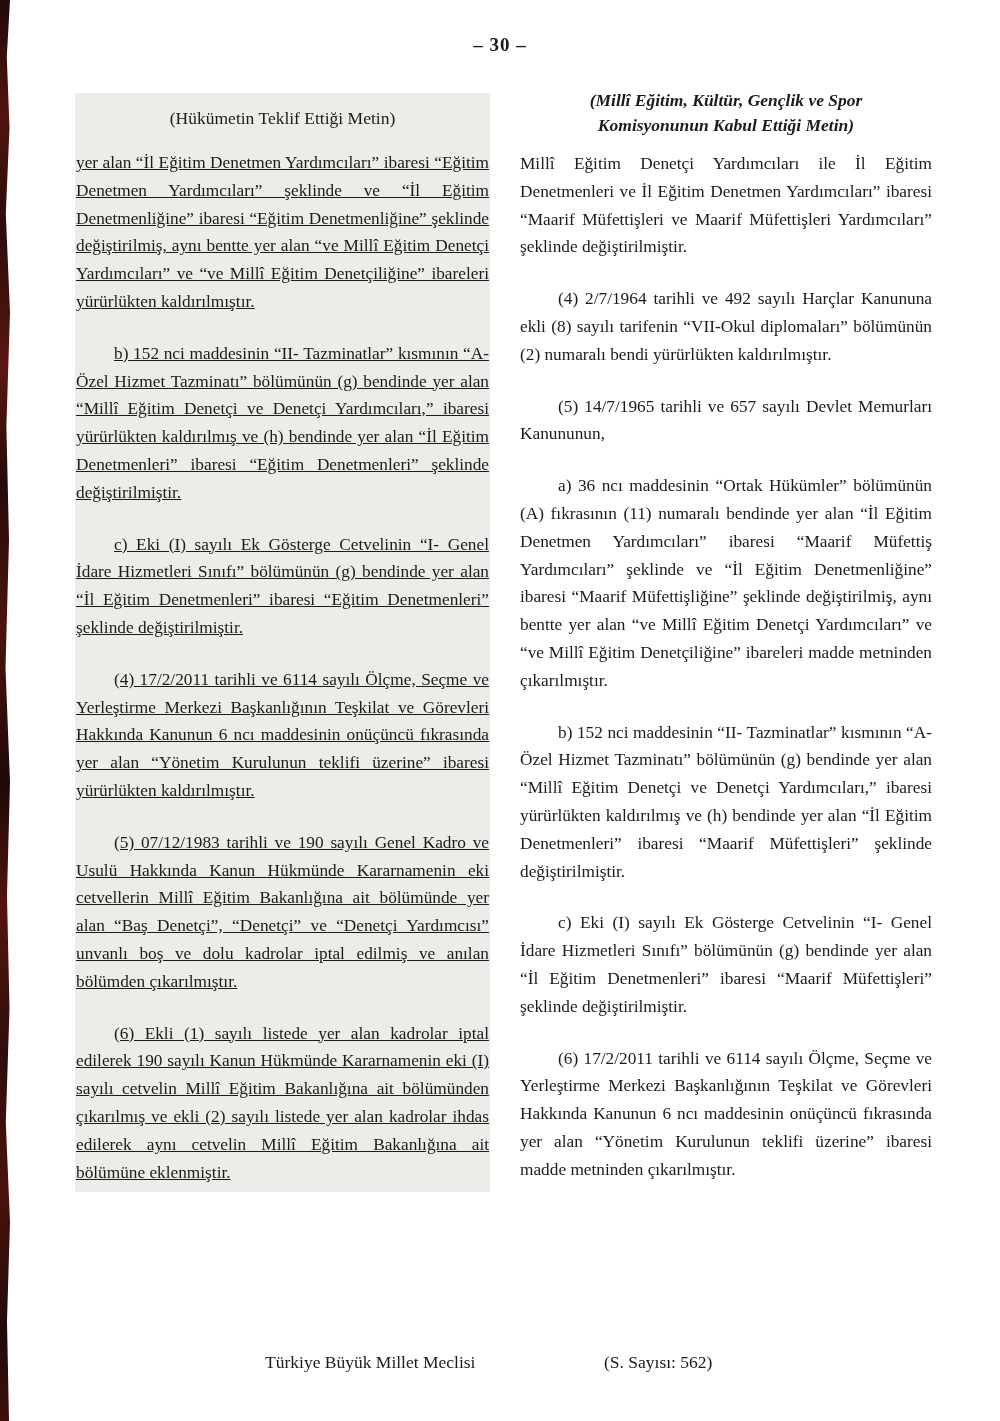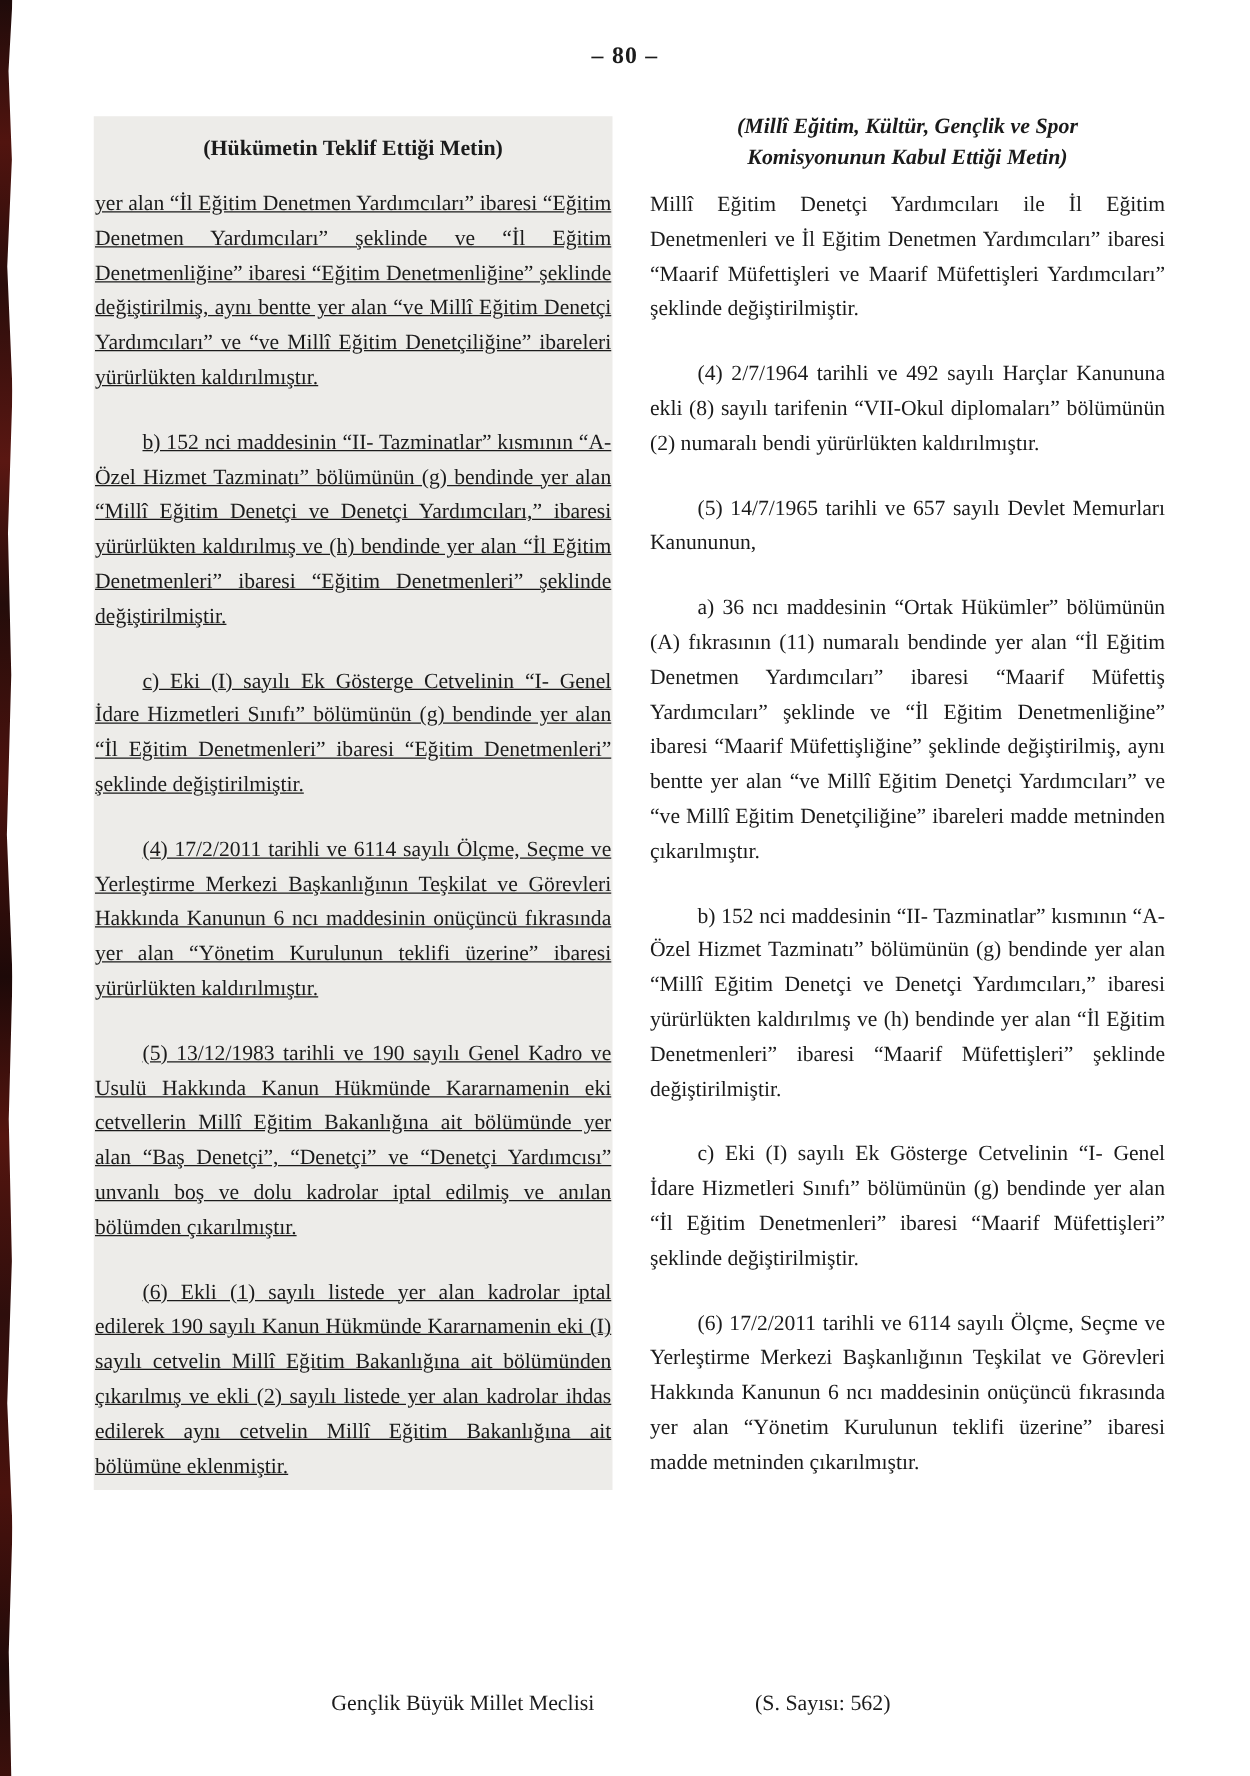--- a/index.html
+++ b/index.html
@@ -45,21 +45,21 @@
     left: 75px; top: 93px;
     width: 415px;
     background: #edece9;
     padding-bottom: 6px;
   }
   .col-left .col-header {
     height: 50px;
     display: flex;
     align-items: center;
     justify-content: center;
-    font-weight: bold;
+    font-weight: normal;
     font-size: 17.5px;
     text-align: center;
   }
   .col-left .col-body {
     padding: 6px 1px 0 1px;
     text-decoration: underline;
   }
 
   .col-right {
     position: absolute;
@@ -100,30 +100,30 @@
   .footer .doc-number {
     position: absolute;
     left: 604px;
   }
 </style>
 </head>
 <body>
 
 <div class="scan-edge"></div>
 
-<div class="page-number">– 80 –</div>
+<div class="page-number">– 30 –</div>
 
 <div class="col-left">
   <div class="col-header">(Hükümetin Teklif Ettiği Metin)</div>
   <div class="col-body body-text">
     <p>yer alan “İl Eğitim Denetmen Yardımcıları” ibaresi “Eğitim Denetmen Yardımcıları” şeklinde ve “İl Eğitim Denetmenliğine” ibaresi “Eğitim Denetmenliğine” şeklinde değiştirilmiş, aynı bentte yer alan “ve Millî Eğitim Denetçi Yardımcıları” ve “ve Millî Eğitim Denetçiliğine” ibareleri yürürlükten kaldırılmıştır.</p>
     <p class="indent">b) 152 nci maddesinin “II- Tazminatlar” kısmının “A- Özel Hizmet Tazminatı” bölümünün (g) bendinde yer alan “Millî Eğitim Denetçi ve Denetçi Yardımcıları,” ibaresi yürürlükten kaldırılmış ve (h) bendinde yer alan “İl Eğitim Denetmenleri” ibaresi “Eğitim Denetmenleri” şeklinde değiştirilmiştir.</p>
     <p class="indent">c) Eki (I) sayılı Ek Gösterge Cetvelinin “I- Genel İdare Hizmetleri Sınıfı” bölümünün (g) bendinde yer alan “İl Eğitim Denetmenleri” ibaresi “Eğitim Denetmenleri” şeklinde değiştirilmiştir.</p>
     <p class="indent">(4) 17/2/2011 tarihli ve 6114 sayılı Ölçme, Seçme ve Yerleştirme Merkezi Başkanlığının Teşkilat ve Görevleri Hakkında Kanunun 6 ncı maddesinin onüçüncü fıkrasında yer alan “Yönetim Kurulunun teklifi üzerine” ibaresi yürürlükten kaldırılmıştır.</p>
-    <p class="indent">(5) 13/12/1983 tarihli ve 190 sayılı Genel Kadro ve Usulü Hakkında Kanun Hükmünde Kararnamenin eki cetvellerin Millî Eğitim Bakanlığına ait bölümünde yer alan “Baş Denetçi”, “Denetçi” ve “Denetçi Yardımcısı” unvanlı boş ve dolu kadrolar iptal edilmiş ve anılan bölümden çıkarılmıştır.</p>
+    <p class="indent">(5) 07/12/1983 tarihli ve 190 sayılı Genel Kadro ve Usulü Hakkında Kanun Hükmünde Kararnamenin eki cetvellerin Millî Eğitim Bakanlığına ait bölümünde yer alan “Baş Denetçi”, “Denetçi” ve “Denetçi Yardımcısı” unvanlı boş ve dolu kadrolar iptal edilmiş ve anılan bölümden çıkarılmıştır.</p>
     <p class="indent">(6) Ekli (1) sayılı listede yer alan kadrolar iptal edilerek 190 sayılı Kanun Hükmünde Kararnamenin eki (I) sayılı cetvelin Millî Eğitim Bakanlığına ait bölümünden çıkarılmış ve ekli (2) sayılı listede yer alan kadrolar ihdas edilerek aynı cetvelin Millî Eğitim Bakanlığına ait bölümüne eklenmiştir.</p>
   </div>
 </div>
 
 <div class="col-right">
   <div class="col-header">
     <div>(Millî Eğitim, Kültür, Gençlik ve Spor</div>
     <div>Komisyonunun Kabul Ettiği Metin)</div>
   </div>
   <div class="col-body body-text">
@@ -131,15 +131,15 @@
     <p class="indent">(4) 2/7/1964 tarihli ve 492 sayılı Harçlar Kanununa ekli (8) sayılı tarifenin “VII-Okul diplomaları” bölümünün (2) numaralı bendi yürürlükten kaldırılmıştır.</p>
     <p class="indent">(5) 14/7/1965 tarihli ve 657 sayılı Devlet Memurları Kanununun,</p>
     <p class="indent">a) 36 ncı maddesinin “Ortak Hükümler” bölümünün (A) fıkrasının (11) numaralı bendinde yer alan “İl Eğitim Denetmen Yardımcıları” ibaresi “Maarif Müfettiş Yardımcıları” şeklinde ve “İl Eğitim Denetmenliğine” ibaresi “Maarif Müfettişliğine” şeklinde değiştirilmiş, aynı bentte yer alan “ve Millî Eğitim Denetçi Yardımcıları” ve “ve Millî Eğitim Denetçiliğine” ibareleri madde metninden çıkarılmıştır.</p>
     <p class="indent">b) 152 nci maddesinin “II- Tazminatlar” kısmının “A- Özel Hizmet Tazminatı” bölümünün (g) bendinde yer alan “Millî Eğitim Denetçi ve Denetçi Yardımcıları,” ibaresi yürürlükten kaldırılmış ve (h) bendinde yer alan “İl Eğitim Denetmenleri” ibaresi “Maarif Müfettişleri” şeklinde değiştirilmiştir.</p>
     <p class="indent">c) Eki (I) sayılı Ek Gösterge Cetvelinin “I- Genel İdare Hizmetleri Sınıfı” bölümünün (g) bendinde yer alan “İl Eğitim Denetmenleri” ibaresi “Maarif Müfettişleri” şeklinde değiştirilmiştir.</p>
     <p class="indent">(6) 17/2/2011 tarihli ve 6114 sayılı Ölçme, Seçme ve Yerleştirme Merkezi Başkanlığının Teşkilat ve Görevleri Hakkında Kanunun 6 ncı maddesinin onüçüncü fıkrasında yer alan “Yönetim Kurulunun teklifi üzerine” ibaresi madde metninden çıkarılmıştır.</p>
   </div>
 </div>
 
 <div class="footer">
-  <span class="institution">Gençlik Büyük Millet Meclisi</span>
+  <span class="institution">Türkiye Büyük Millet Meclisi</span>
   <span class="doc-number">(S. Sayısı: 562)</span>
 </div>
 
 </body></html>

